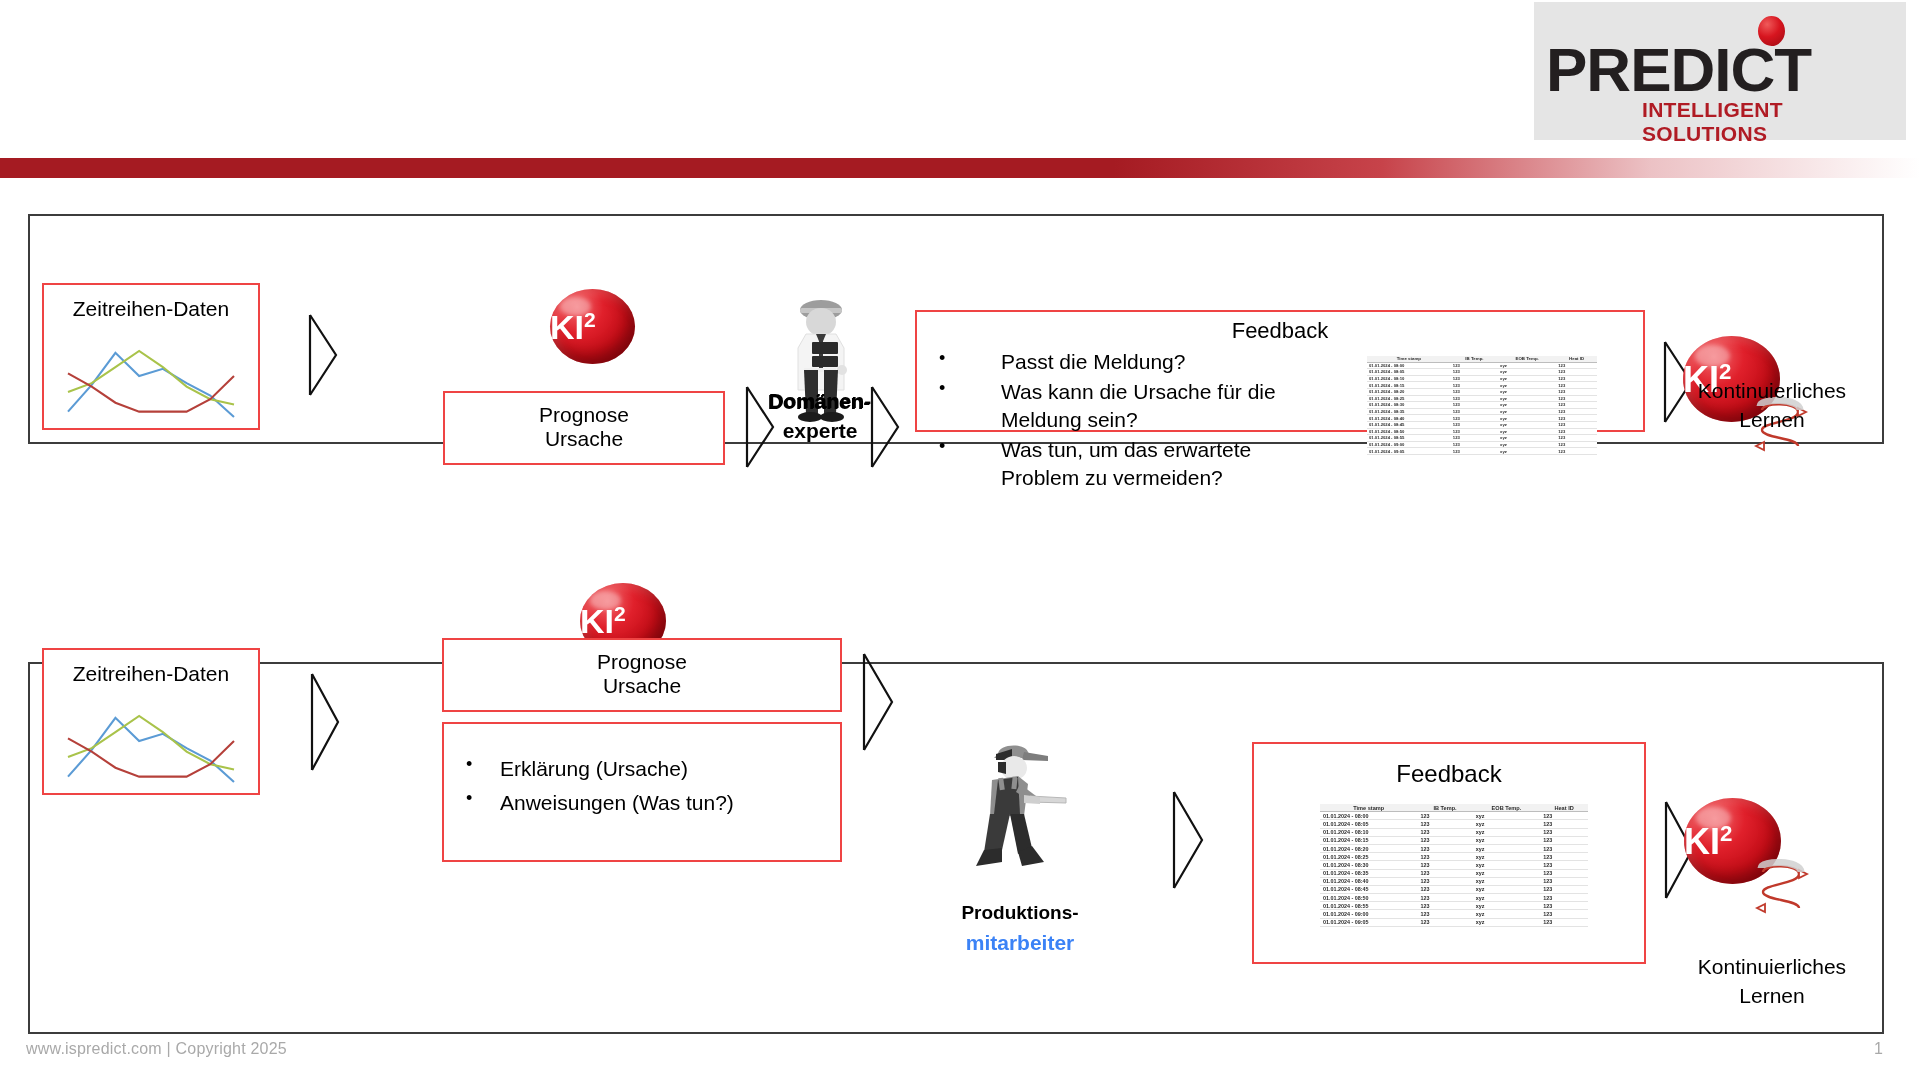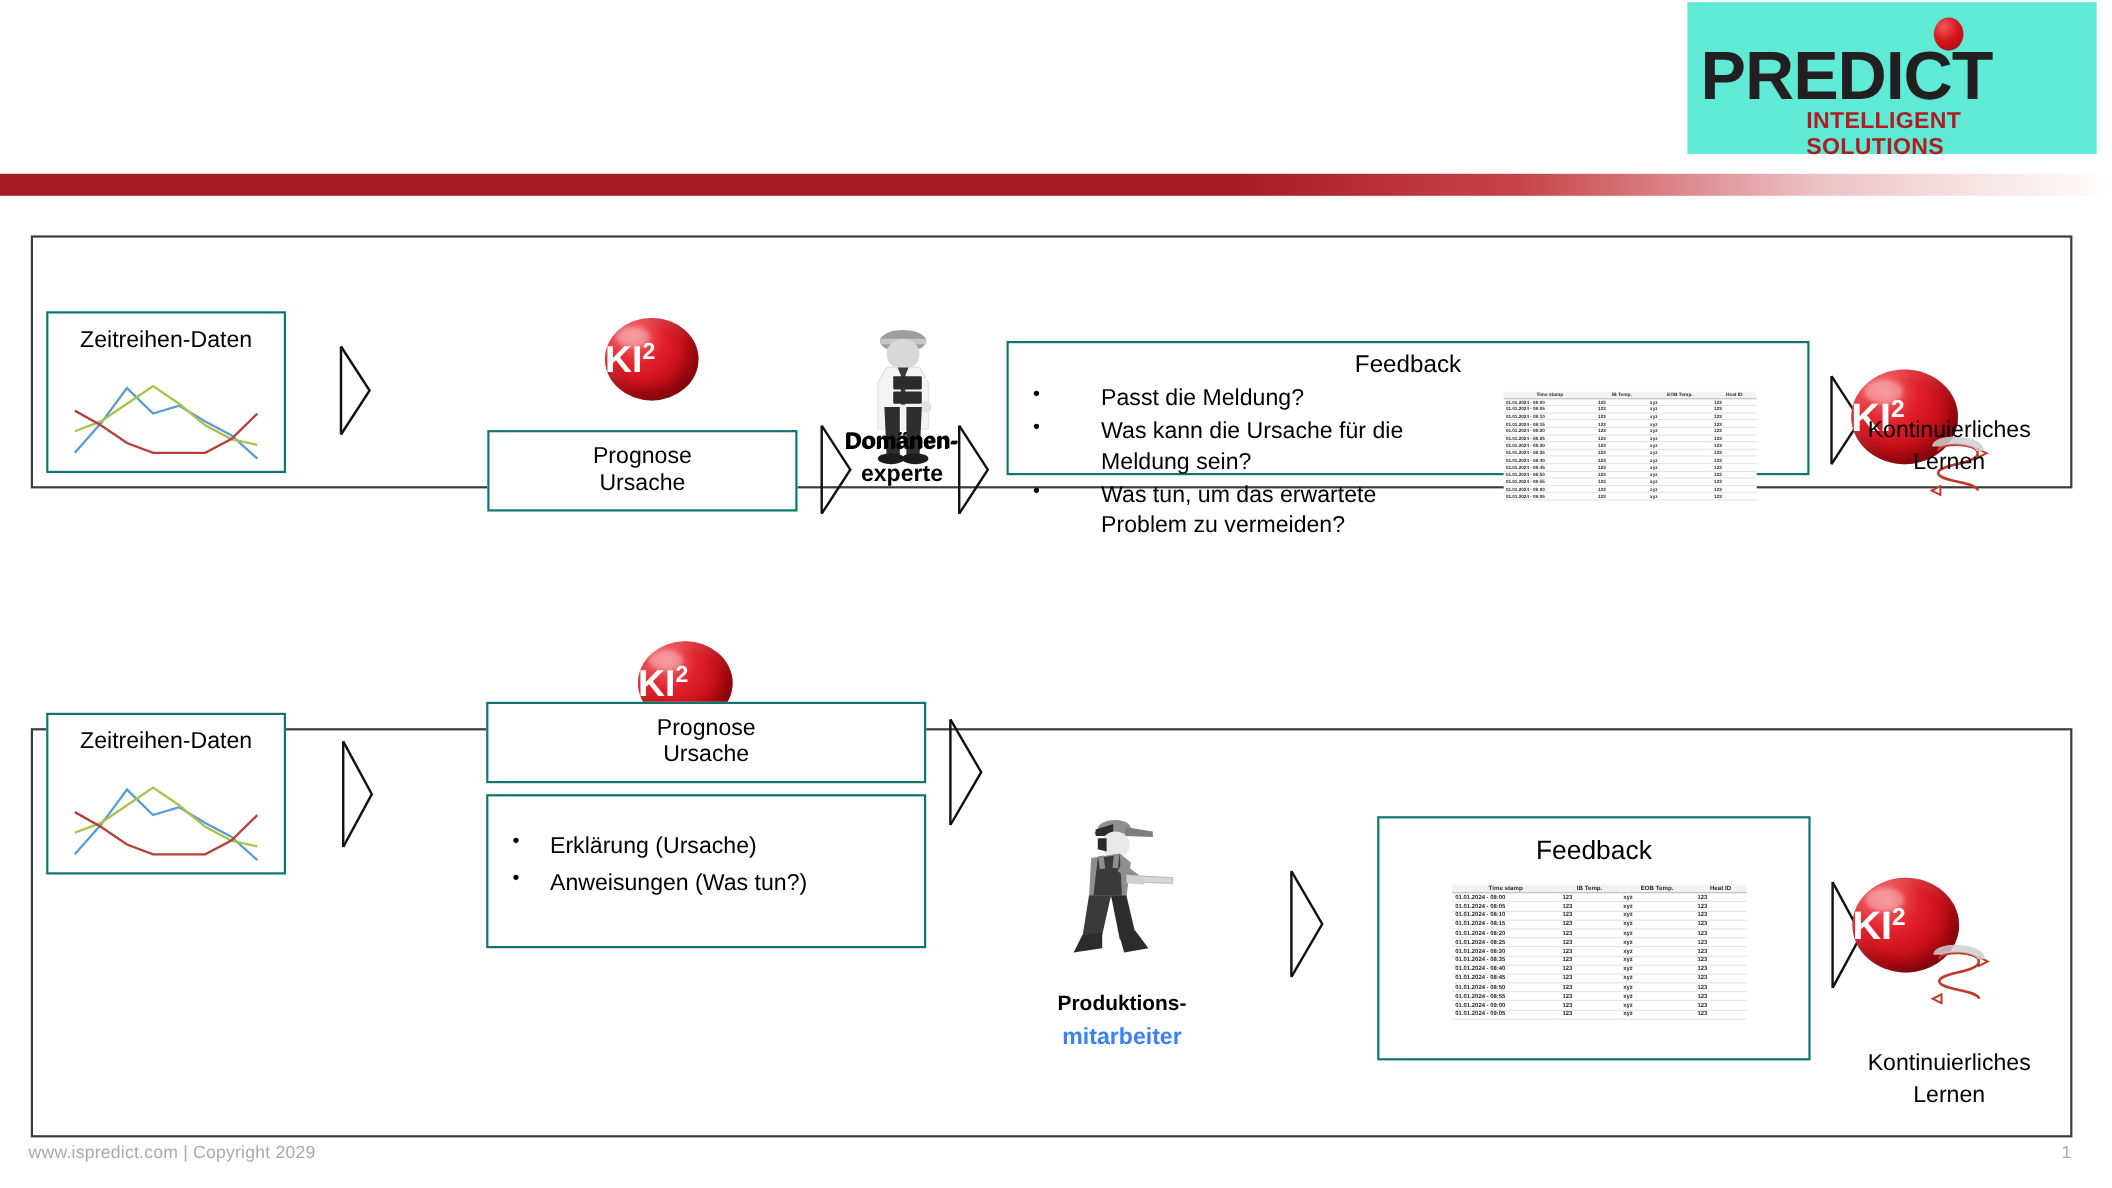--- a/index.html
+++ b/index.html
@@ -12,21 +12,21 @@
   .slide { position: relative; width: 1920px; height: 1080px; background:#fff; }
 
   
   .title {
     position: absolute; left: 52px; top: 36px;
     font-size: 51px; font-weight: bold; color: #000000;
     letter-spacing: -0.4px; white-space: nowrap;
   }
   .logo-box {
     position: absolute; left: 1534px; top: 2px;
-    width: 372px; height: 138px; background: #5eead4;
+    width: 372px; height: 138px; background: #e5e5e5;
   }
   .logo-word {
     position: absolute; left: 12px; top: 32px;
     font-size: 62px; font-weight: bold; color: #231f20;
     letter-spacing: -1px; font-family: "Liberation Sans", sans-serif;
   }
   .logo-dot {
     position: absolute; left: 224px; top: 14px;
     width: 27px; height: 30px; border-radius: 50%;
     background: radial-gradient(circle at 34% 28%, #f05a5a 0%, #d7151f 45%, #9d0a12 100%);
@@ -36,21 +36,21 @@
     font-size: 21px; font-weight: bold; color: #b01b24;
     letter-spacing: 0.3px;
   }
   .red-bar {
     position: absolute; left: 0; top: 158px; width: 1920px; height: 20px;
     background: linear-gradient(to right, #a51b22 0%, #a51b22 58%, #c7434a 72%, #ecc2c5 86%, #ffffff 100%);
   }
 
   
   .panel { position: absolute; border: 2px solid #3c3c3c; background:#fff; }
-  .box   { position: absolute; border: 2px solid #0f766e; background:#fff; }
+  .box   { position: absolute; border: 2px solid #ef4444; background:#fff; }
 
   .boxlabel {
     width:100%; text-align:center; color:#000;
     font-family:"Liberation Sans", sans-serif;
   }
 
   
   .chev { position: absolute; }
   .chev svg { display:block; }
 
@@ -524,16 +524,16 @@
     <path d="M10,14 C10,6 46,6 46,16 C46,26 10,26 10,34 C10,42 46,42 46,50" fill="none" stroke="#c0392b" stroke-width="2.4"></path>
     <path d="M46,12 L54,16 L46,20 Z" fill="#ffffff" stroke="#c0392b" stroke-width="1.8"></path>
     <path d="M12,46 L4,50 L12,54 Z" fill="#ffffff" stroke="#c0392b" stroke-width="1.8"></path>
     <path d="M8,10 C8,2 48,2 48,14" fill="none" stroke="#d0d0d0" stroke-width="7" opacity="0.85"></path>
   </svg>
   <div style="position:absolute; left:1672px; top:840px; width:200px; text-align:center;">
     <div style="font-size:21px; color:#000; line-height:29px; margin-top:112px;">Kontinuierliches</div>
     <div style="font-size:21px; color:#000; line-height:29px;">Lernen</div>
   </div>
 
-  <div class="footer-left">www.ispredict.com | Copyright 2029</div>
+  <div class="footer-left">www.ispredict.com | Copyright 2025</div>
   <div class="footer-right">1</div>
 
 </div>
 
 </body></html>

